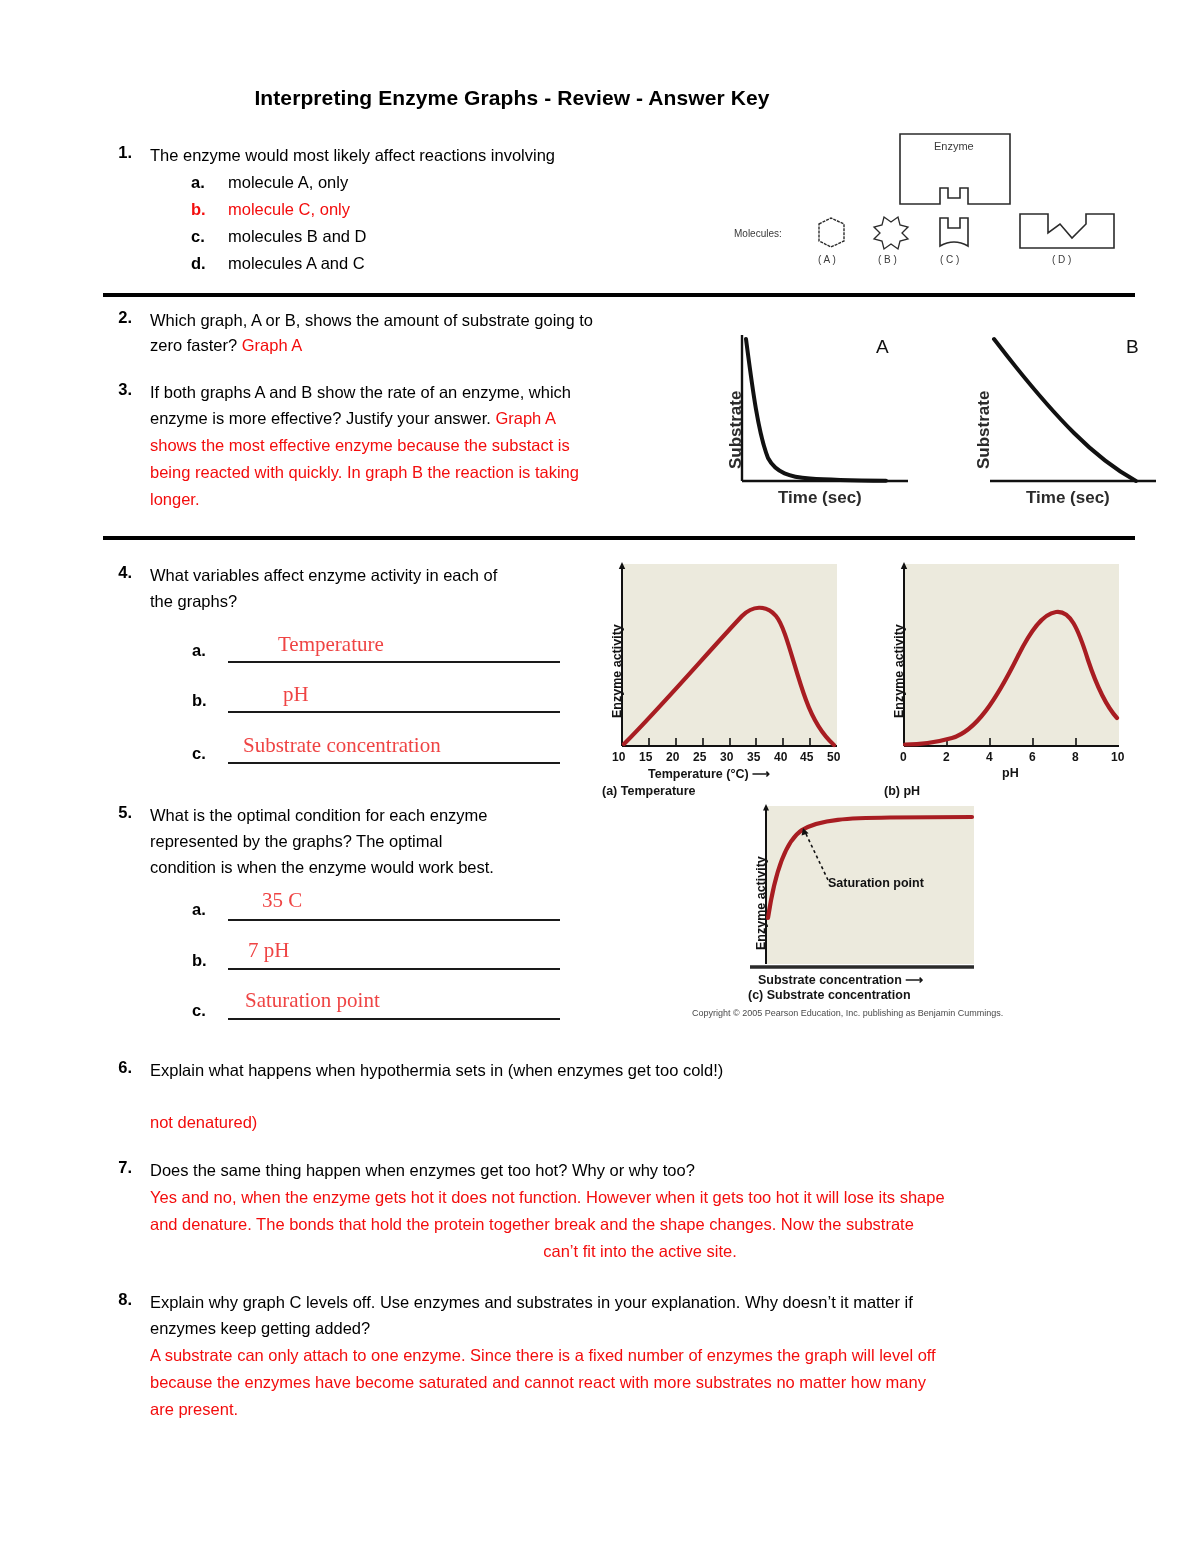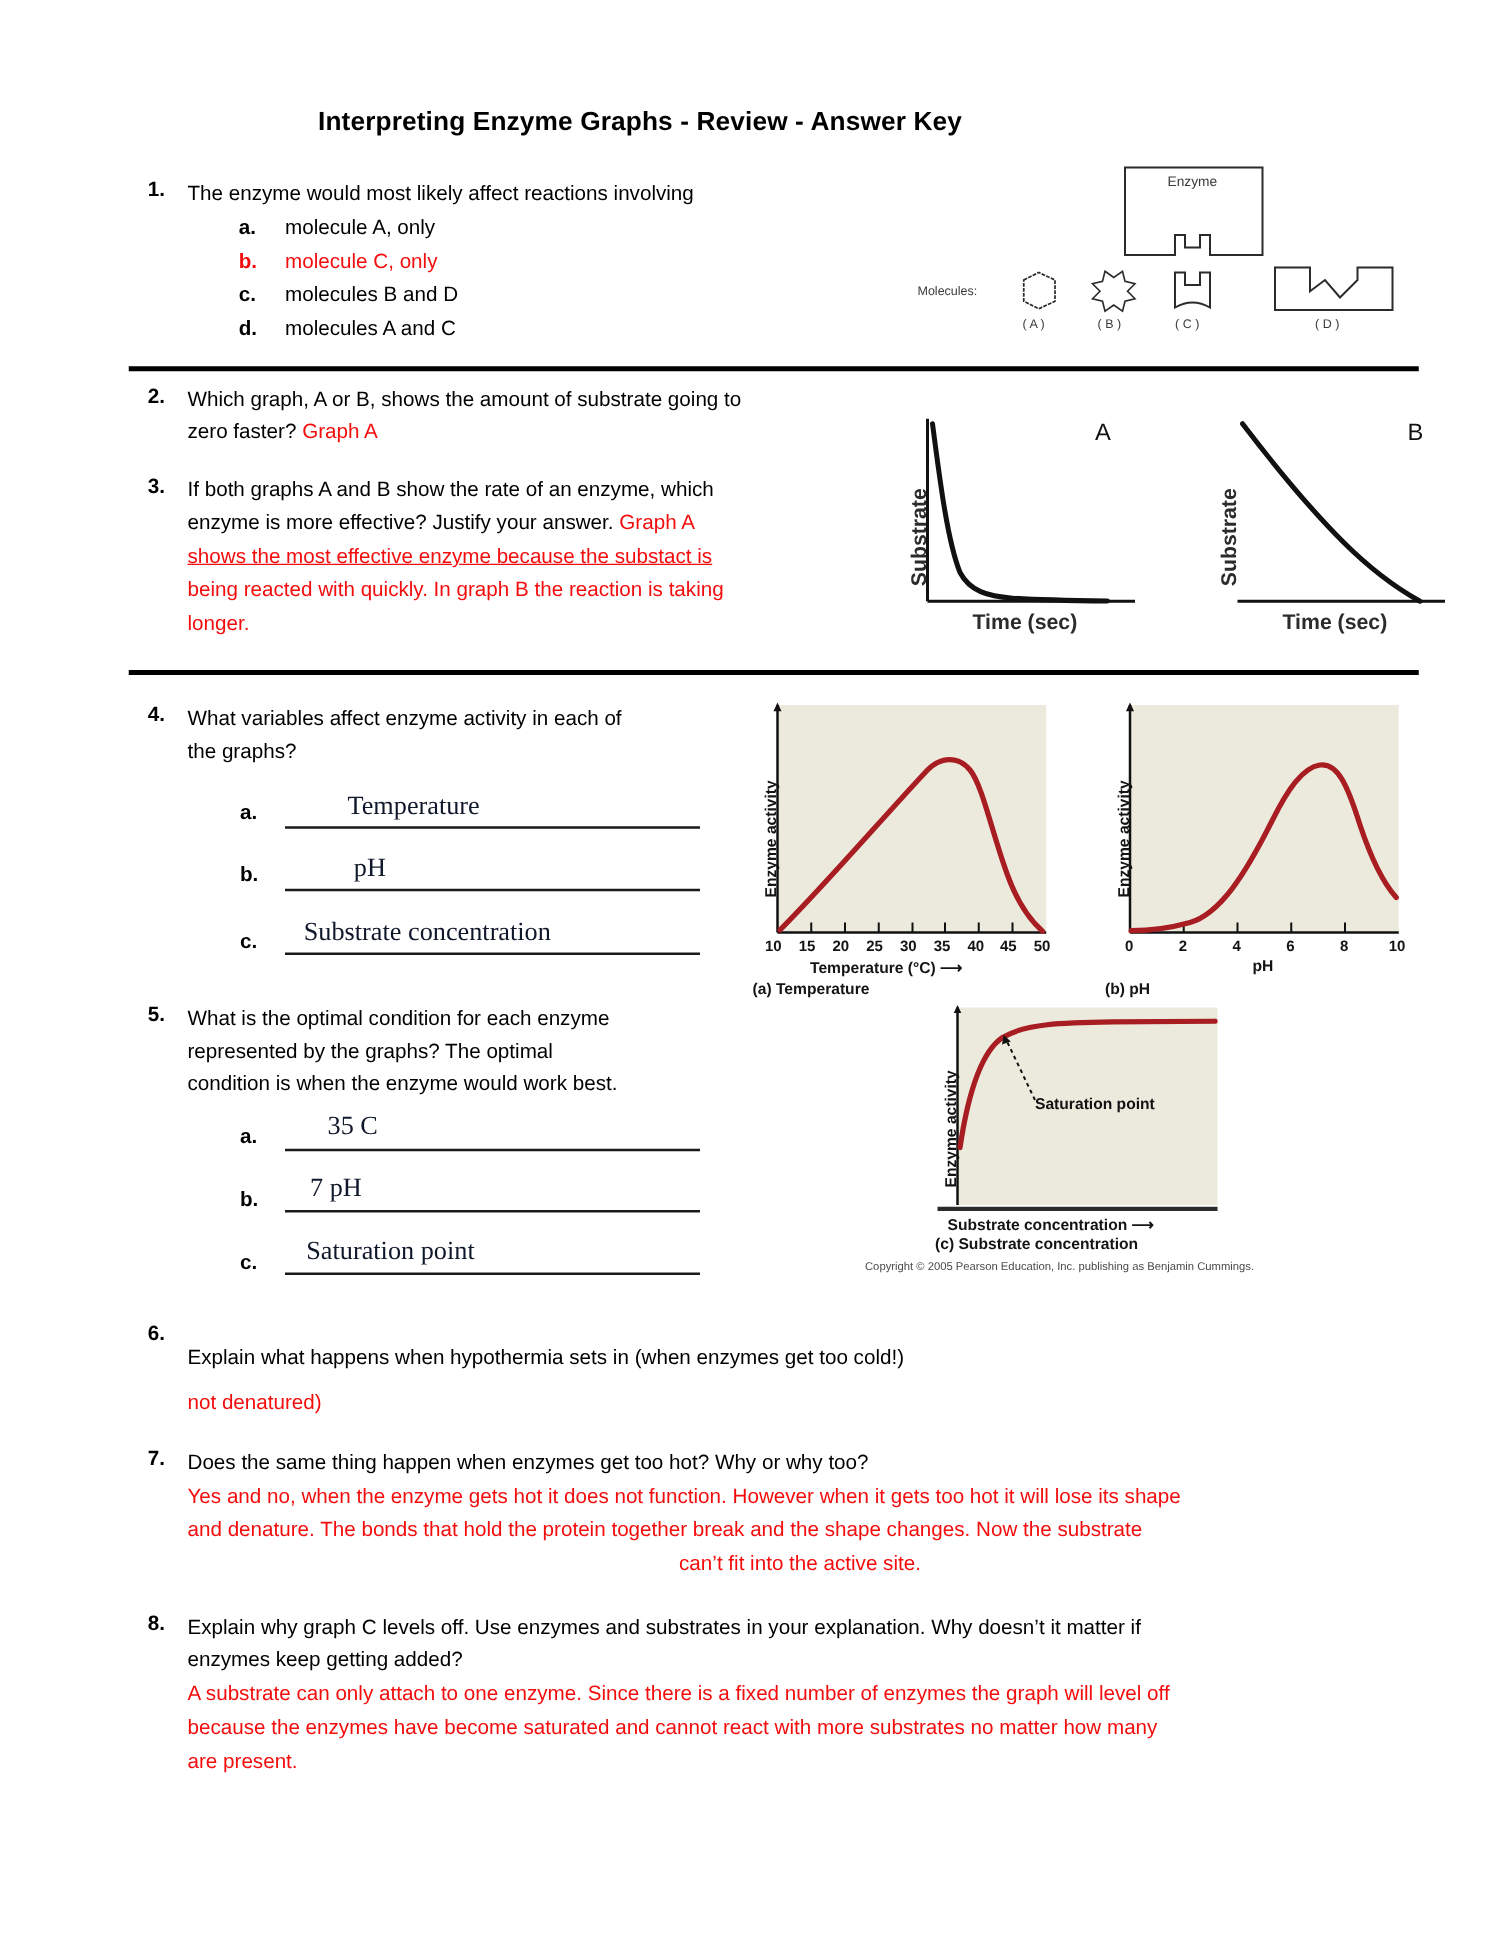--- a/index.html
+++ b/index.html
@@ -76,21 +76,21 @@
     position: absolute;
     height: 2px;
     background: #1a1a1a;
     left: 228px;
     width: 332px;
   }
   .ansvalue {
     position: absolute;
     font-family: "Liberation Serif", serif;
     font-size: 21px;
-    color: #0f172a;
+    color: #ef4444;
     white-space: nowrap;
   }
 
   
   .enzyme-fig { position: absolute; }
   .fig-label {
     position: absolute;
     font-size: 10px;
     color: #3a3a3a;
     font-family: "Liberation Sans", sans-serif;
@@ -209,21 +209,21 @@
   <div class="qbody" style="left:150px; top:308px; width:560px;">Which graph, A or B, shows the amount of  substrate going to</div>
   <div class="qbody" style="left:150px; top:333px; width:560px;">
     <span>zero faster? </span><span class="answer-inline">Graph A</span>
   </div>
 
   <div class="qnum" style="left:106px; top:380px;">3.</div>
   <div class="qbody" style="left:150px; top:380px; width:560px;">If both graphs A and B show the rate of an enzyme, which</div>
   <div class="qbody" style="left:150px; top:406px; width:600px;">
     <span>enzyme is more effective?  Justify your answer. </span><span class="answer-inline">Graph A</span>
   </div>
-  <div class="qbody red" style="left:150px; top:433px; width:600px;text-decoration:underline;">shows the most effective enzyme because the substact is</div>
+  <div class="qbody red" style="left:150px; top:433px; width:600px;">shows the most effective enzyme because the substact is</div>
   <div class="qbody red" style="left:150px; top:460px; width:600px;">being  reacted with quickly. In graph B the reaction is taking</div>
   <div class="qbody red" style="left:150px; top:487px; width:600px;">longer.</div>
 
   <div class="ab-graph" style="left:700px; top:325px; width:220px; height:200px;">
     <svg width="220" height="180" viewBox="0 0 220 180">
       <line x1="42" y1="10" x2="42" y2="156" stroke="#111" stroke-width="2.4"></line>
       <line x1="42" y1="156" x2="208" y2="156" stroke="#111" stroke-width="2.4"></line>
       <path d="M46 14 C52 60, 58 108, 68 133 C76 148, 90 152, 110 153.5 C130 155, 160 155.5, 186 155.8" fill="none" stroke="#111" stroke-width="4" stroke-linecap="round"></path>
     </svg>
     <div class="graph-letter" style="left:176px; top:11px;">A</div>
@@ -351,21 +351,21 @@
       <path d="M66 4 l-3 6.4 h6 z" fill="#111"></path>
     </svg>
     <div class="panel-axis-label vert" style="left:54px; top:150px;">Enzyme activity</div>
     <div class="sat-note" style="left:128px; top:76px;">Saturation point</div>
     <div class="panel-axis-label" style="left:58px; top:172px;"><span>Substrate concentration</span> ⟶</div>
     <div class="panel-caption" style="left:48px; top:188px;text-align:right;">(c) Substrate concentration</div>
     <div class="copyright" style="left:-8px; top:208px;">Copyright © 2005 Pearson Education, Inc. publishing as Benjamin Cummings.</div>
   </div>
 
   <div class="qnum" style="left:106px; top:1058px;">6.</div>
-  <div class="qbody" style="left:150px; top:1058px; width:960px;margin-top:16px;">Explain what happens when hypothermia sets in (when enzymes get too cold!)</div>
+  <div class="qbody" style="left:150px; top:1058px; width:960px;">Explain what happens when hypothermia sets in (when enzymes get too cold!)</div>
   <div class="qbody red" style="left:150px; top:1110px; width:980px;">not denatured)</div>
 
   <div class="qnum" style="left:106px; top:1158px;">7.</div>
   <div class="qbody" style="left:150px; top:1158px; width:960px;">Does the same thing happen when enzymes get too hot? Why or why too?</div>
   <div class="qbody red" style="left:150px; top:1185px; width:980px;">Yes and no, when the enzyme gets hot it does not function. However when it gets too hot it will lose its shape</div>
   <div class="qbody red" style="left:150px; top:1212px; width:980px;">and denature. The bonds that hold the protein together break and the shape changes. Now the substrate</div>
   <div class="qbody red" style="left:150px; top:1239px; width:980px;text-align:center;">can’t fit into the active site.</div>
 
   <div class="qnum" style="left:106px; top:1290px;">8.</div>
   <div class="qbody" style="left:150px; top:1290px; width:980px;">Explain why graph C levels off.  Use enzymes and substrates in your explanation.  Why doesn’t it matter if</div>

